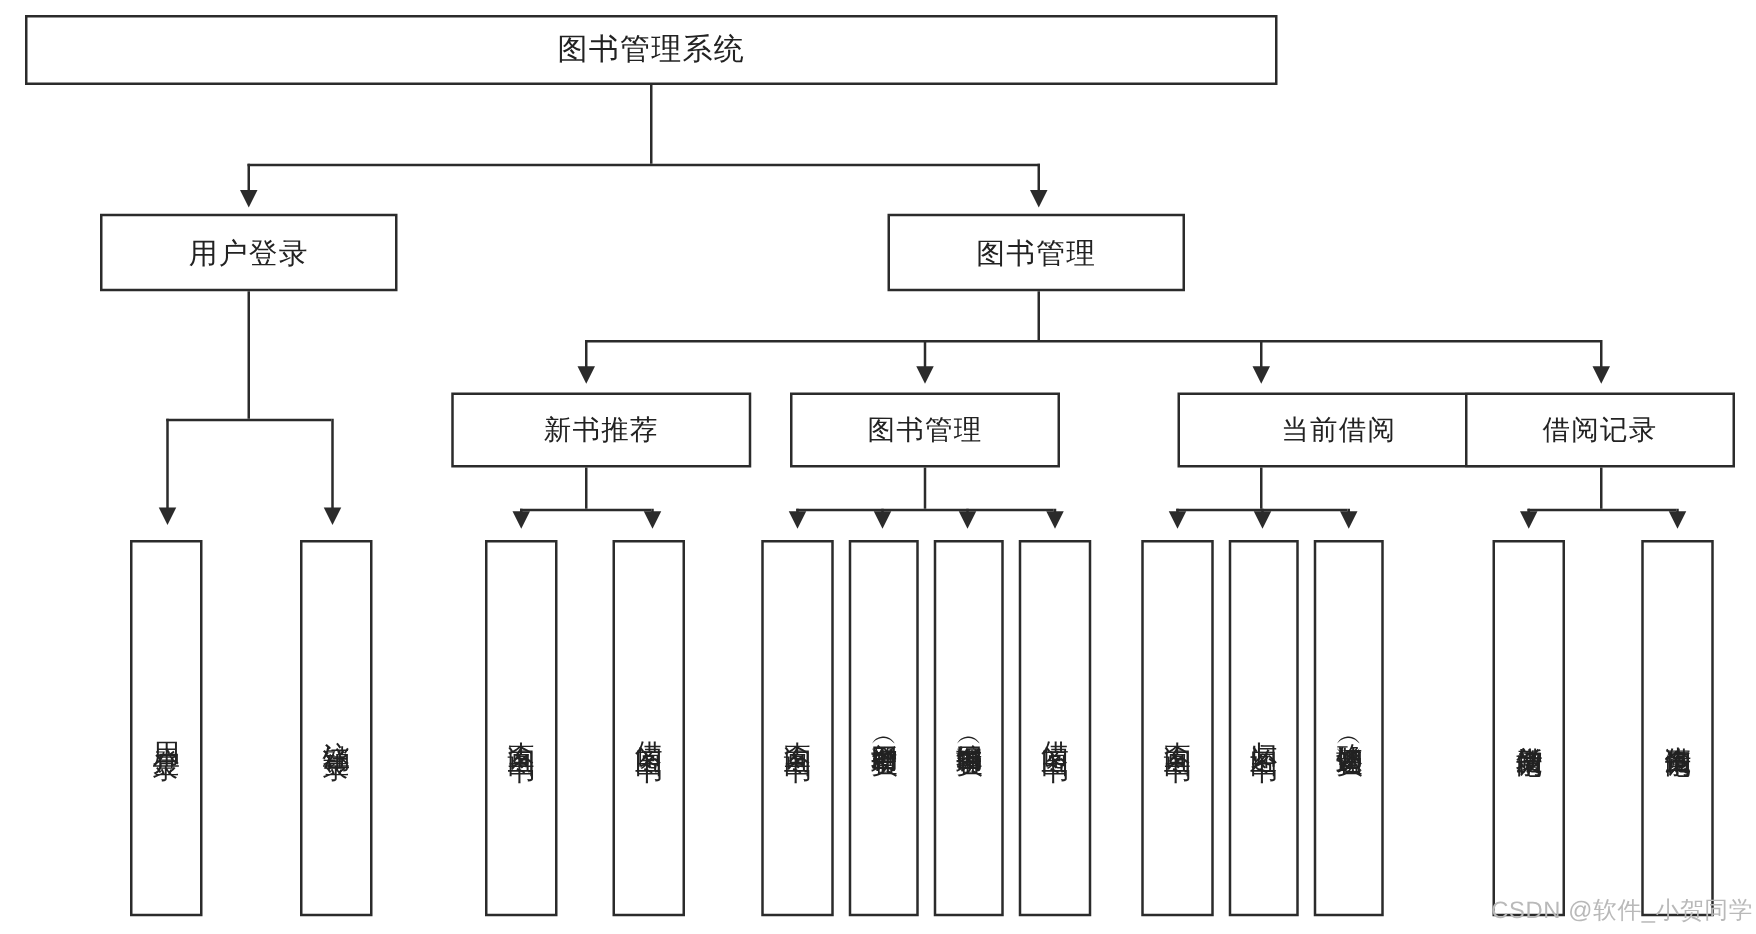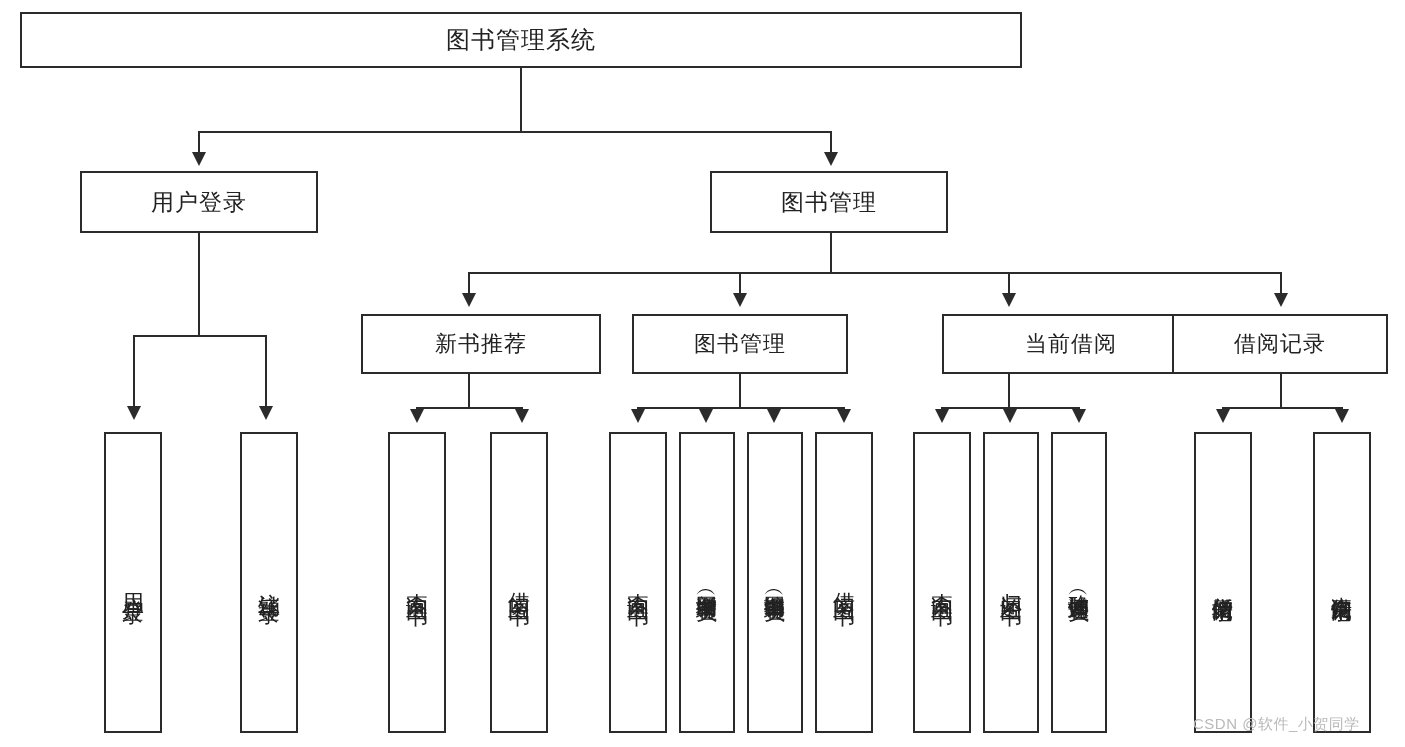--- a/index.html
+++ b/index.html
@@ -71,21 +71,21 @@
     width:0;height:0;
     border-left:7px solid transparent;
     border-right:7px solid transparent;
     border-top:14px solid #2b2b2b;
   }
 
   
   #watermark{
     position:absolute;
     color:#b9b9b9;
-    font-size:15px;
+    font-size:19px;
     white-space:nowrap;
     pointer-events:none;
     letter-spacing:0.5px;
   }
 </style>
 </head>
 <body>
 
 <div id="canvas">
 

